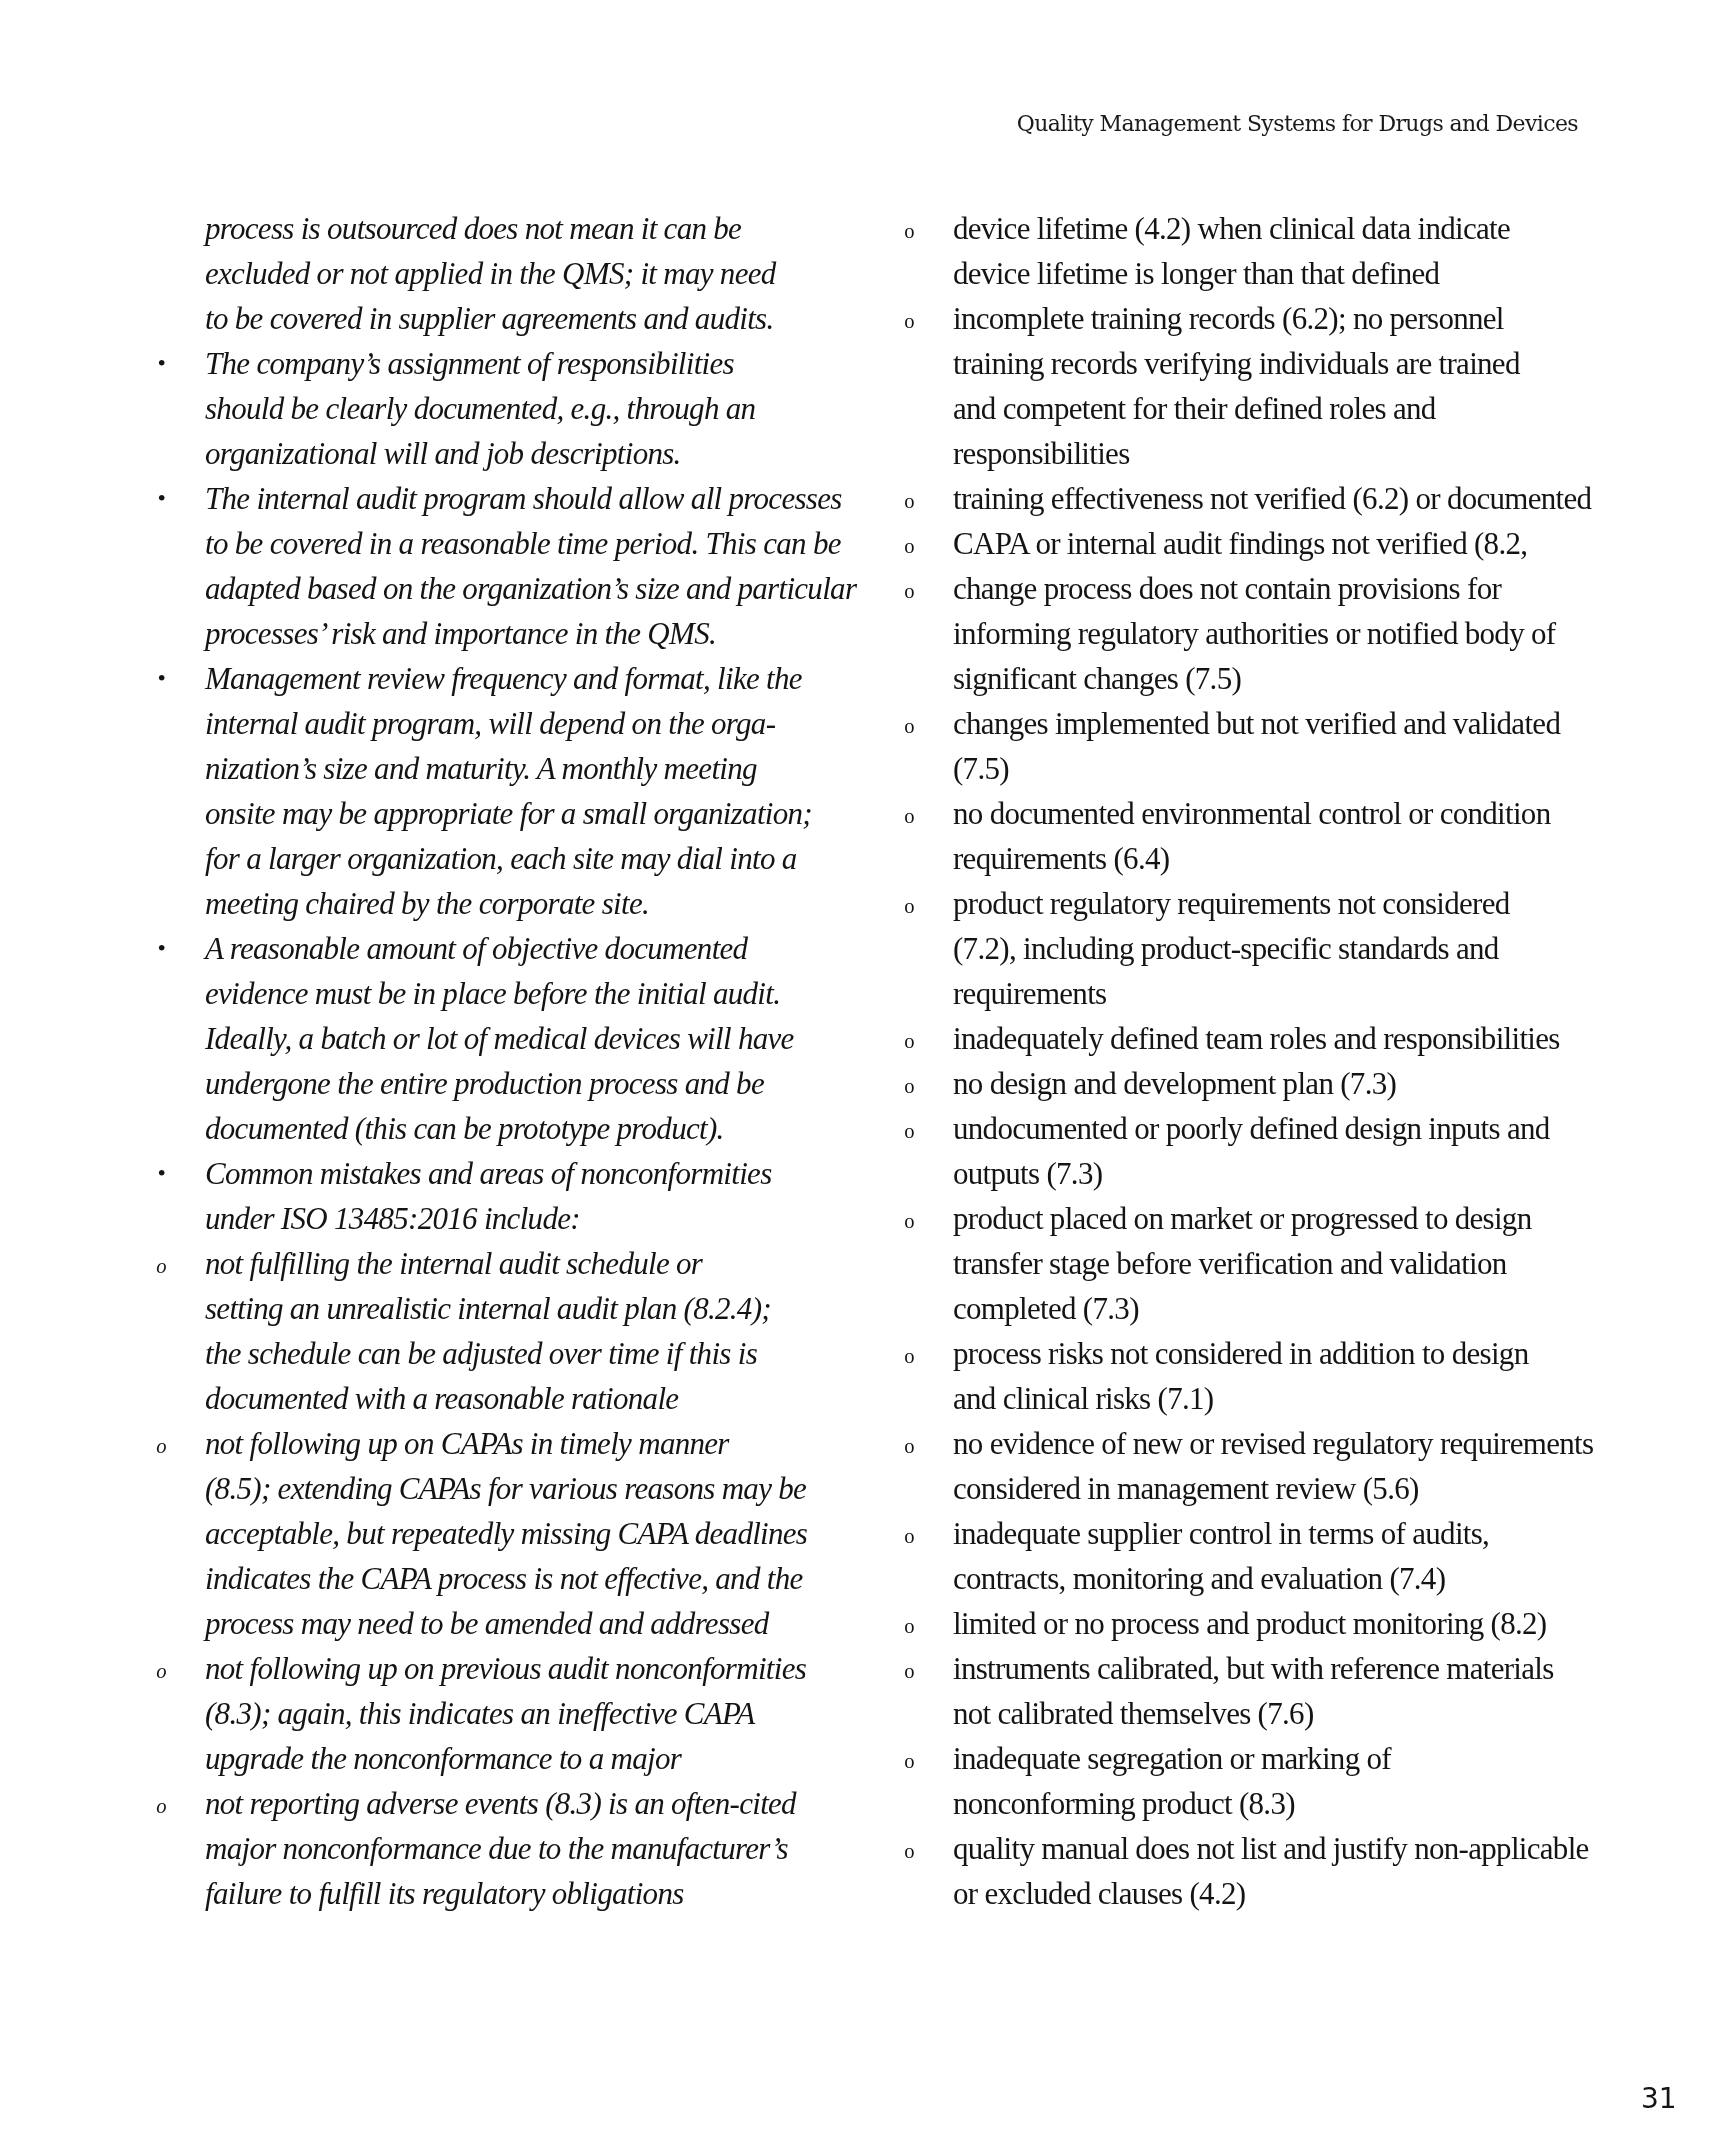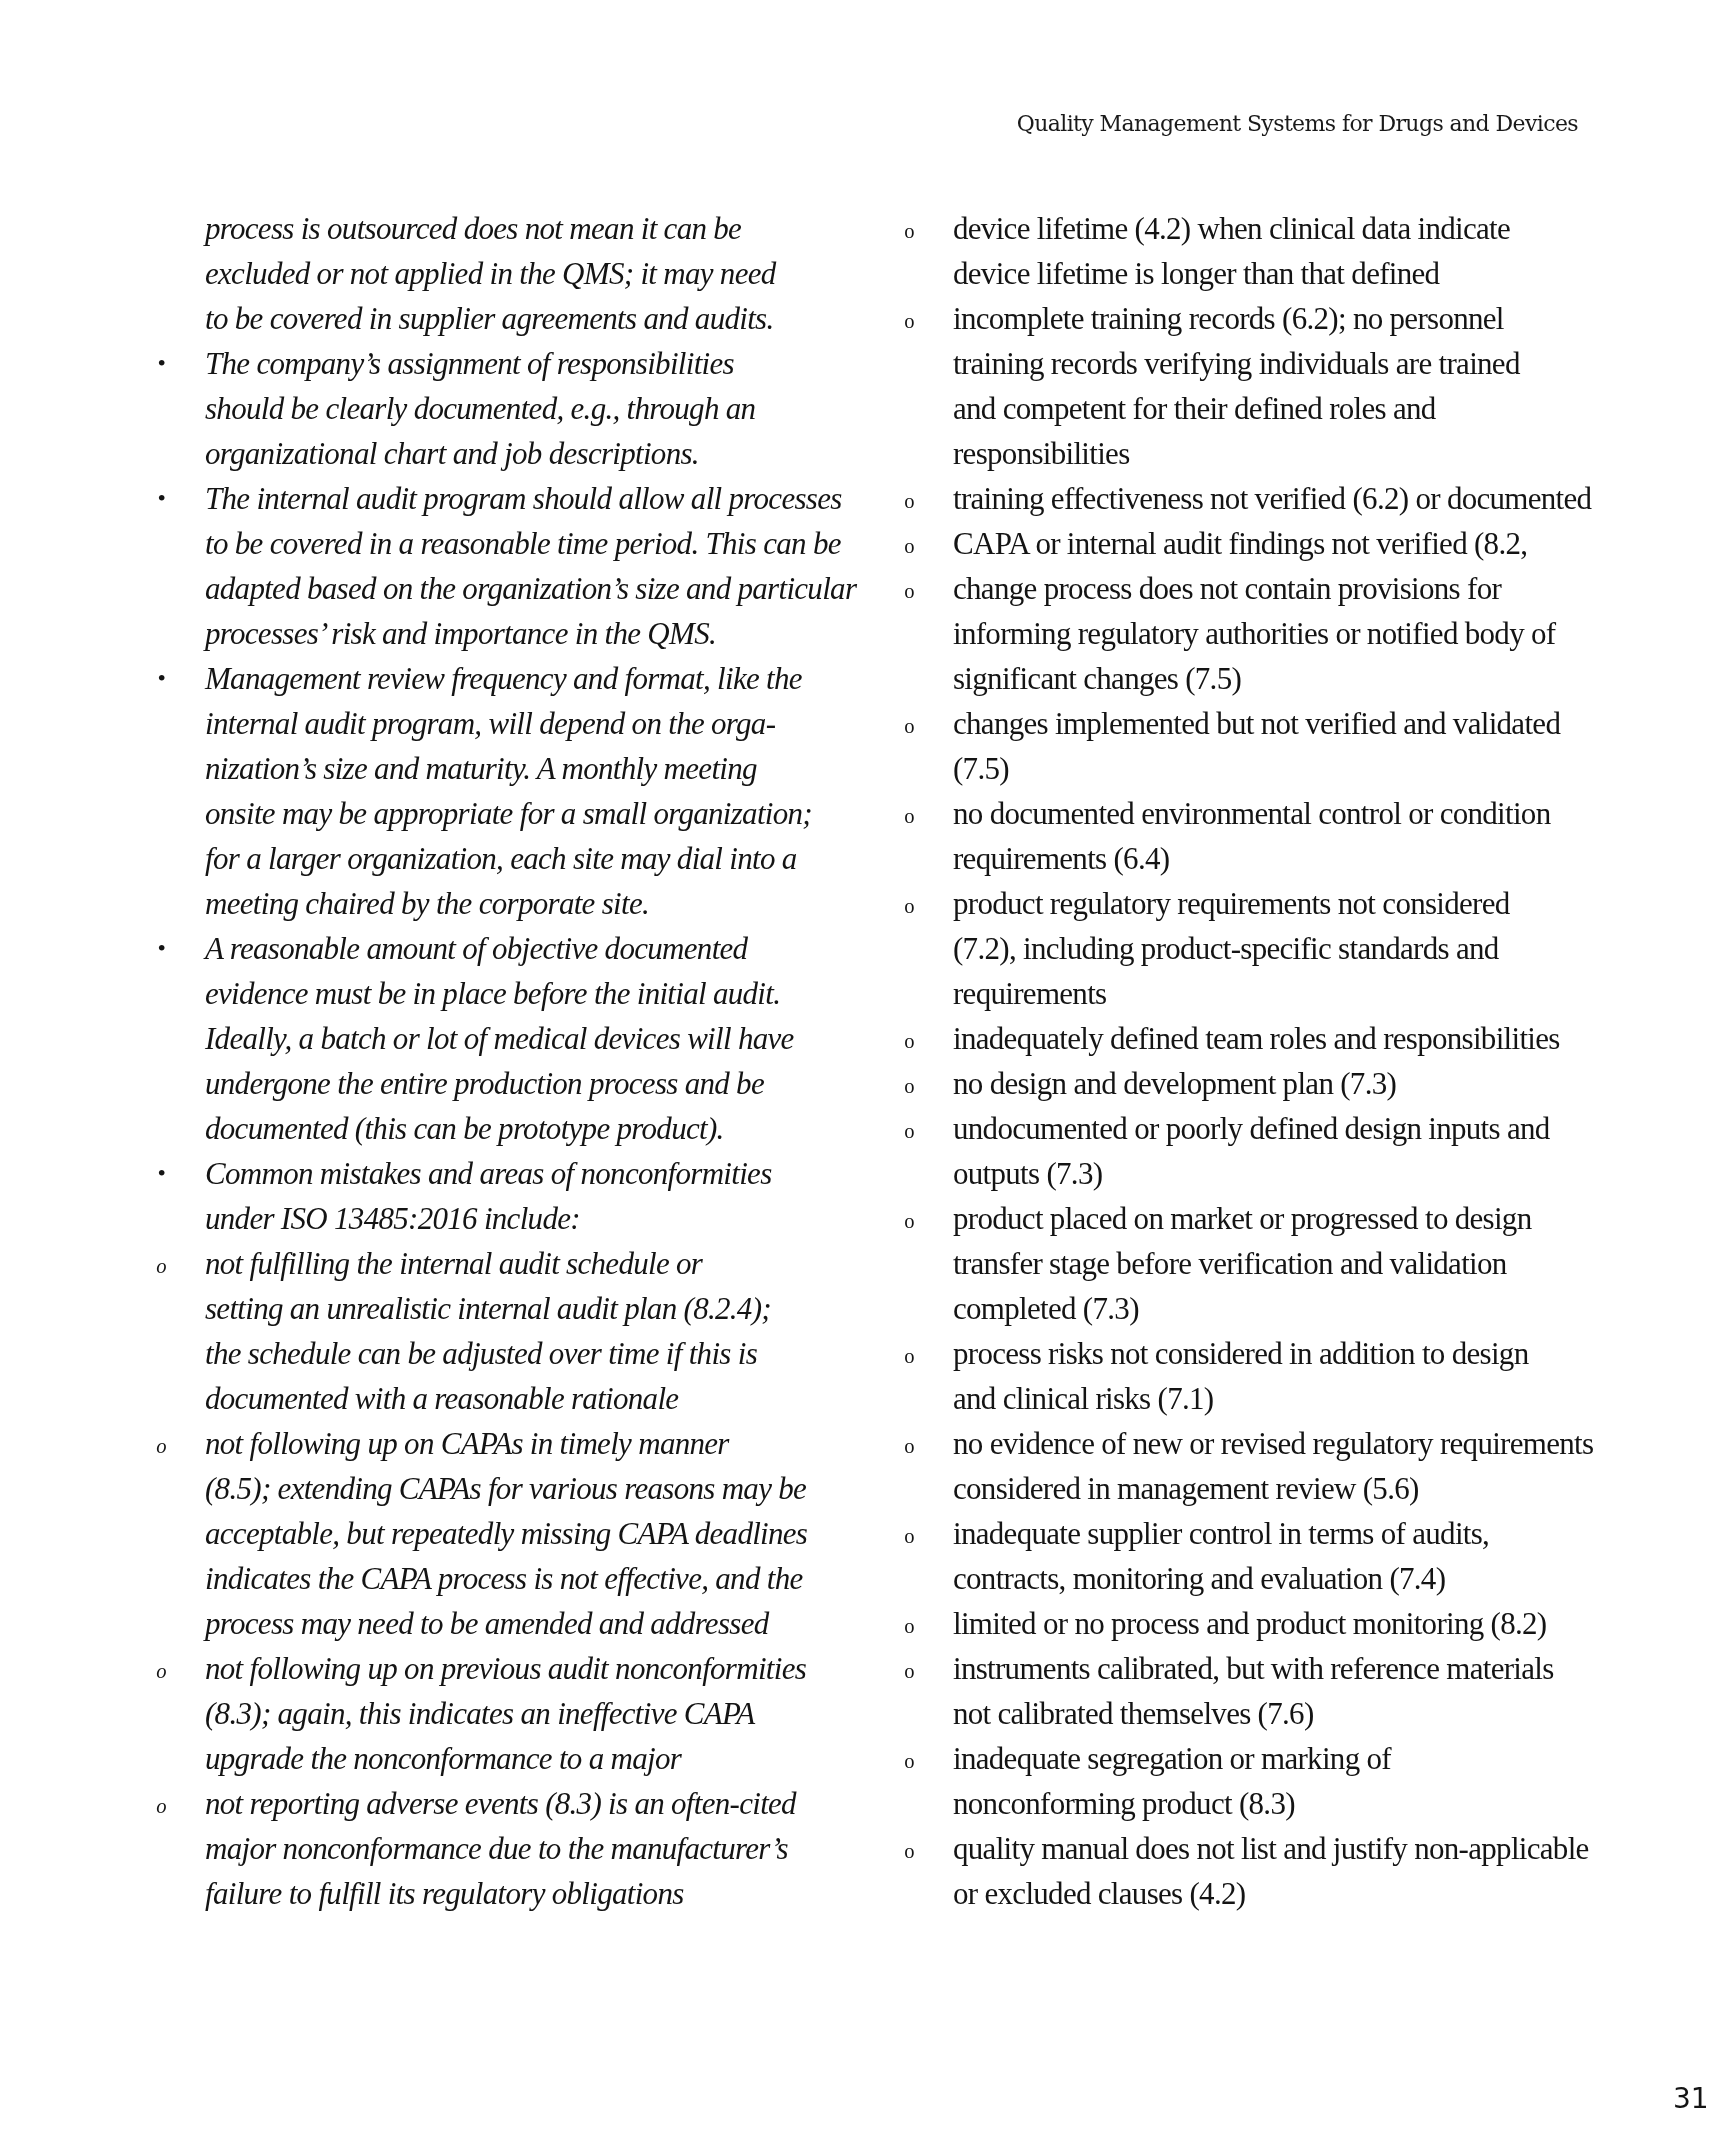--- a/index.html
+++ b/index.html
@@ -13,39 +13,39 @@
   .col.left { left: 147px; width: 693px; font-style: italic; }
   .col.right { left: 895px; width: 693px; }
   .item { position: relative; padding-left: 58px; }
   .col.right .item { padding-left: 58px; }
   .line { display: block; height: 45px; line-height: 45px; white-space: nowrap; }
   .marker { position: absolute; left: 0; top: 0; line-height: 45px; width: 28px; text-align: center; }
   .marker.dot { font-size: 24px; }
   .marker.circ { font-size: 20.6px; top: 2.8px; }
   .pagenum {
     position: absolute; left: 1641px; top: 2082px;
-    font-family: "DejaVu Sans", sans-serif; font-size: 28px; color: #141414; margin-left: 32px;
+    font-family: "DejaVu Sans", sans-serif; font-size: 28px; color: #141414;
   }
 </style>
 </head>
 <body>
 
 <div class="header">Quality Management Systems for Drugs and Devices</div>
 
 <div class="col left" id="left-col">
     <div class="item">
       <span class="line">process is outsourced does not mean it can be</span>
       <span class="line">excluded or not applied in the QMS; it may need</span>
       <span class="line">to be covered in supplier agreements and audits.</span>
     </div>
     <div class="item">
       <span class="marker dot">•</span>
       <span class="line">The company’s assignment of responsibilities</span>
       <span class="line">should be clearly documented, e.g., through an</span>
-      <span class="line">organizational chart and job descriptions.</span>
+      <span class="line">organizational will and job descriptions.</span>
     </div>
     <div class="item">
       <span class="marker dot">•</span>
       <span class="line">The internal audit program should allow all processes</span>
       <span class="line">to be covered in a reasonable time period. This can be</span>
       <span class="line">adapted based on the organization’s size and particular</span>
       <span class="line">processes’ risk and importance in the QMS.</span>
     </div>
     <div class="item">
       <span class="marker dot">•</span>

